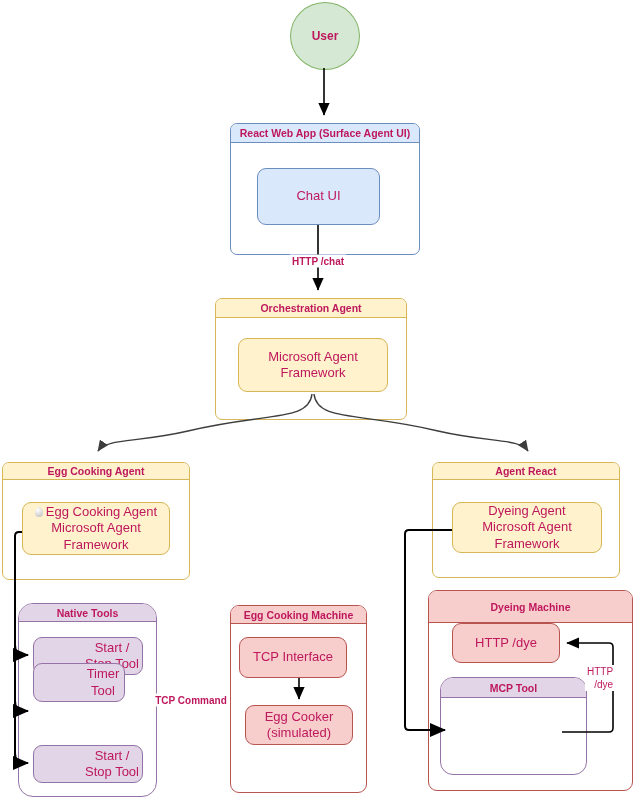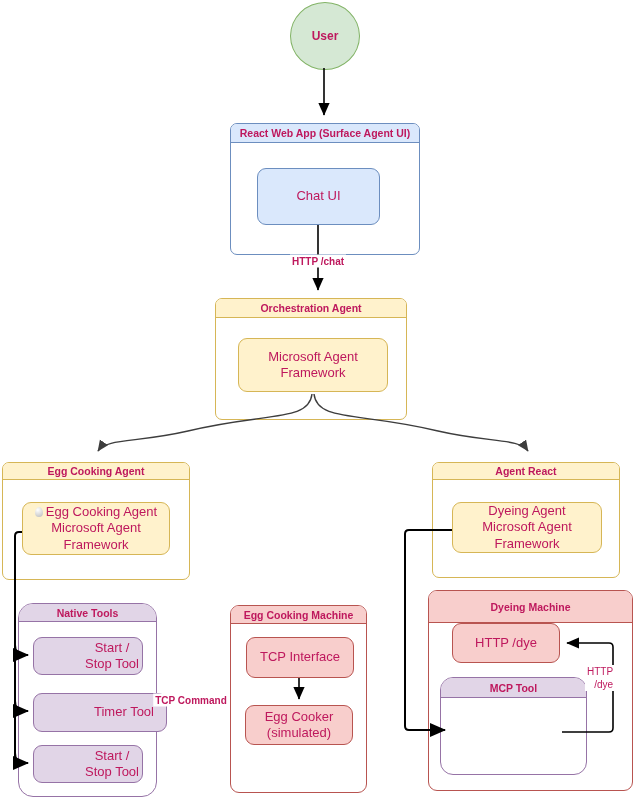--- a/index.html
+++ b/index.html
@@ -83,31 +83,31 @@
     <span>Dyeing Agent</span>
     <span>Microsoft Agent Framework</span>
   </div>
 
   <div class="container purple" style="left:18px;top:603px;width:139px;height:194px;border-radius:15px;">
     <div class="hdr" style="height:18px;border-radius:14px 14px 0 0;">Native Tools</div>
   </div>
   <div class="node npurple" style="left:33px;top:637px;width:110px;height:38px;">
     <span>Start / Stop Tool</span>
   </div>
-  <div class="node npurple" style="left:33px;top:693px;width:134px;height:39px;">
+  <div class="node npurple" style="left:33px;top:663px;width:92px;height:39px;">
     <span>Timer Tool</span>
   </div>
   <div class="node npurple" style="left:33px;top:745px;width:110px;height:38px;">
     <span>Start / Stop Tool</span>
   </div>
 
   <div class="container red" style="left:230px;top:605px;width:137px;height:188px;border-radius:9px;">
     <div class="hdr" style="height:18px;border-radius:8px 8px 0 0;">Egg Cooking Machine</div>
   </div>
-  <div class="node nred" style="left:246px;top:637px;width:108px;height:41px;">
+  <div class="node nred" style="left:239px;top:637px;width:108px;height:41px;">
     <span>TCP Interface</span>
   </div>
   <div class="node nred" style="left:245px;top:705px;width:108px;height:40px;">
     <span>Egg Cooker</span>
     <span>(simulated)</span>
   </div>
 
   <div class="container red" style="left:428px;top:590px;width:205px;height:201px;border-radius:9px;">
     <div class="hdr" style="height:32px;border-radius:8px 8px 0 0;">Dyeing Machine</div>
   </div>

